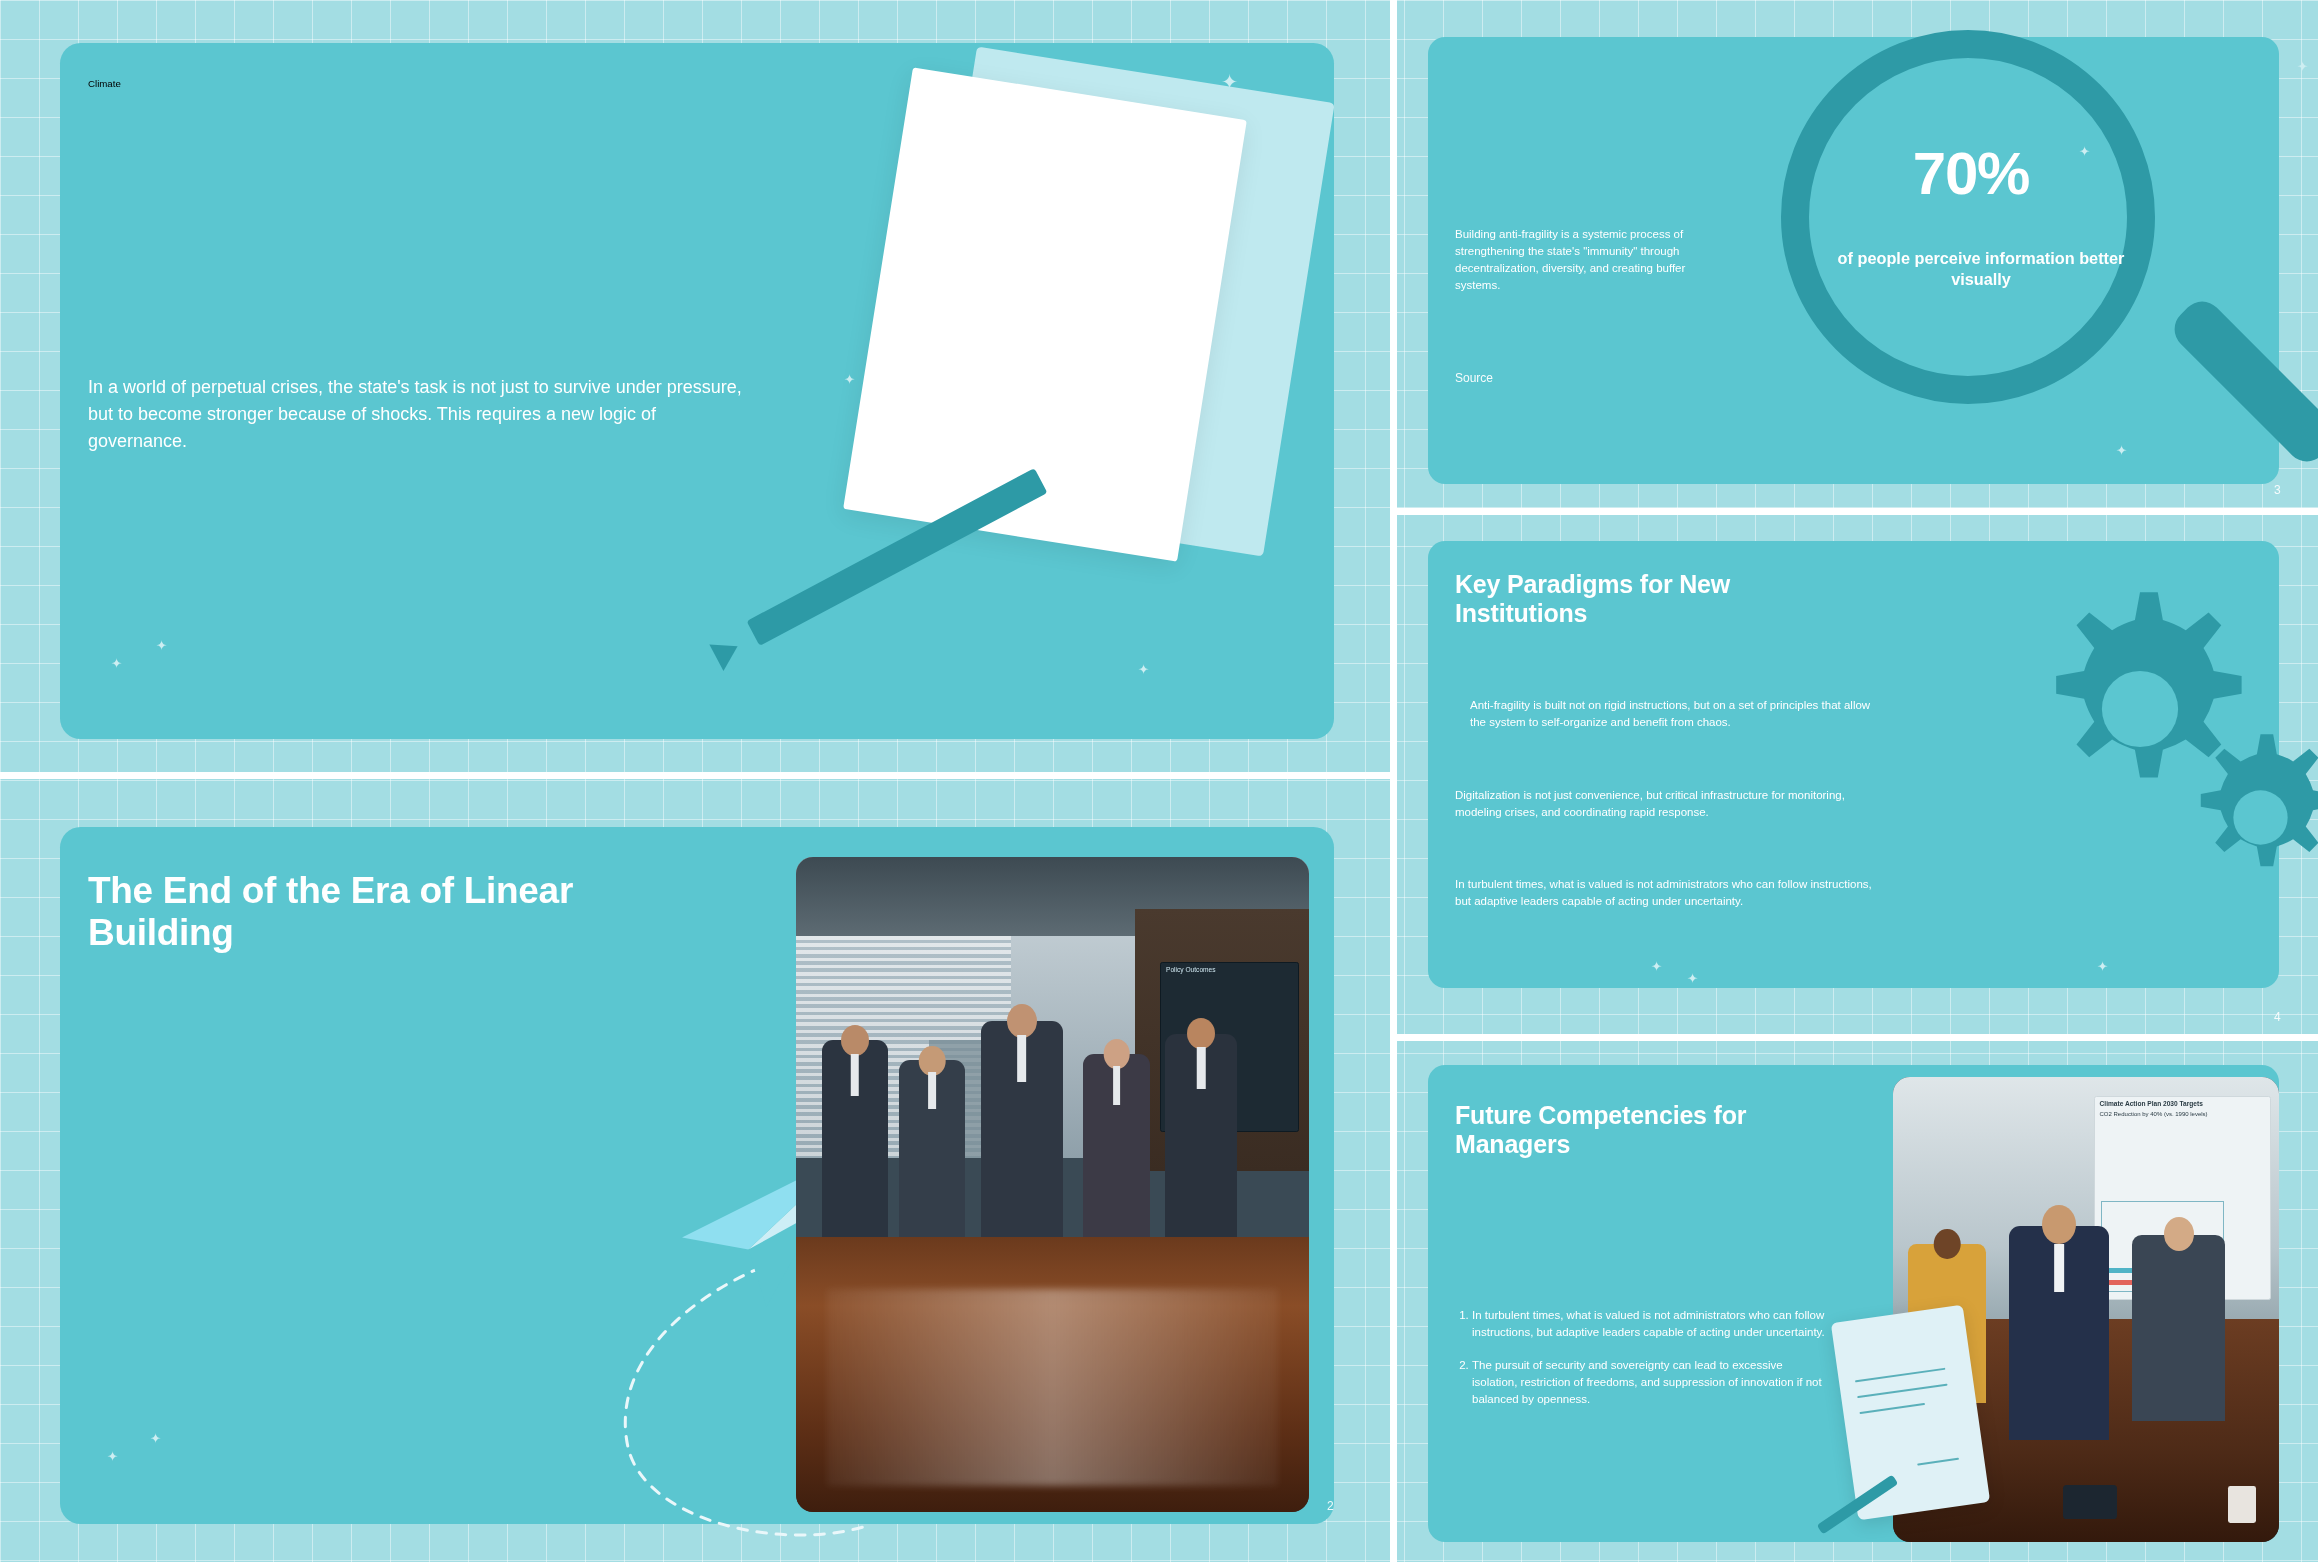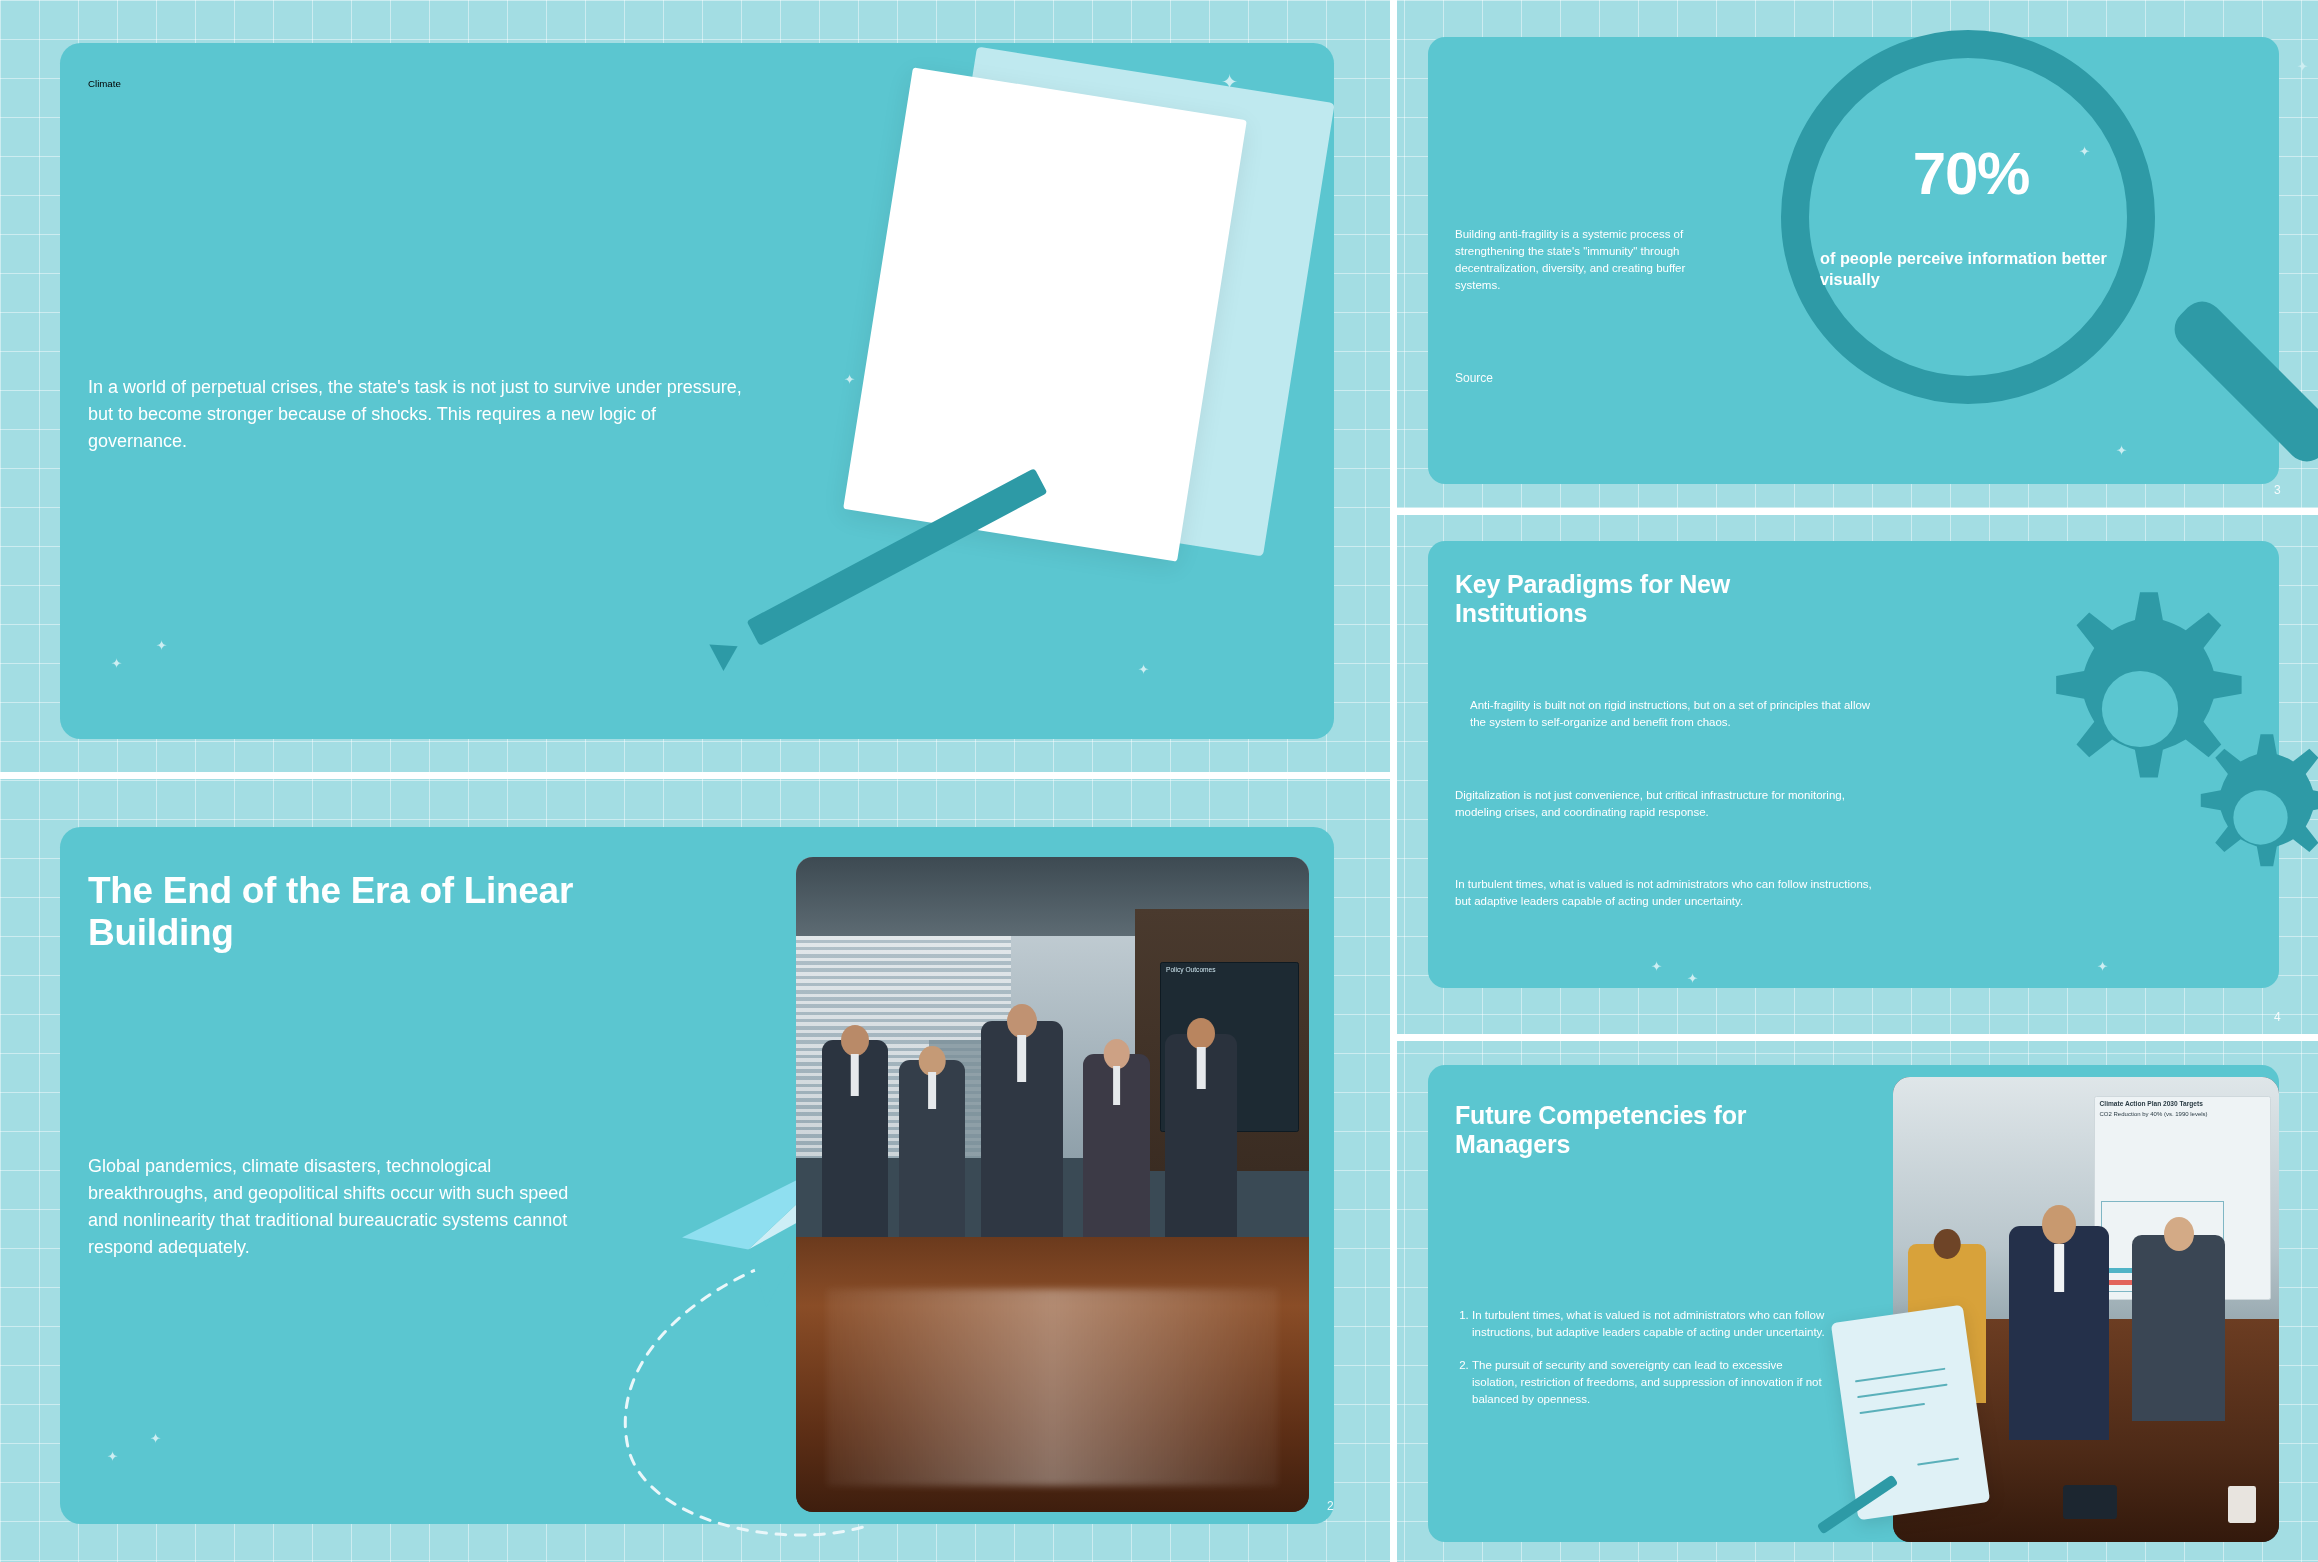--- a/index.html
+++ b/index.html
@@ -137,21 +137,23 @@
     color: #ffffff;
     font-size: 60px;
     font-weight: bold;
     letter-spacing: -1.2px;
     text-align: center;
   }
   .stat-sub {
     color: #ffffff;
     font-size: 16.3px;
     font-weight: bold;
+    text-align: center;
     line-height: 1.3;
+    margin-left: 10px;
   }
 
   
   .gear {
     position: absolute;
     color: #2e9aa6;
   }
 
   
   .photo {
@@ -275,21 +277,20 @@
     <div class="pen-tip" style="left:712px; top:640px; transform: rotate(62deg);"></div>
 
     <div style="position:absolute; left:88px; top:78px;">Climate</div>
     <p class="body" style="position:absolute; left:88px; top:374px; width:658px;">In a world of perpetual crises, the state's task is not just to survive under pressure, but to become stronger because of shocks. This requires a new logic of governance.</p>
   </div>
 
   <div class="slide" style="left:0; top:779px; width:1390px; height:783px;">
     <div class="card" style="left:60px; top:48px; width:1274px; height:697px;"></div>
 
     <h2 class="title-md" style="position:absolute; left:88px; top:91px; width:640px;">The End of the Era of Linear Building</h2>
-    <p class="body" style="position:absolute; left:88px; top:374px; width:501px;">Global pandemics, climate disasters, technological breakthroughs, and geopolitical shifts occur with such speed and nonlinearity that traditional bureaucratic systems cannot respond adequately.</p>
 
     <span class="sparkle small" style="left:107px; top:671px;">✦</span>
     <span class="sparkle small" style="left:150px; top:653px;">✦</span>
 
     <svg style="position:absolute; left:580px; top:386px; width:374px; height:386px;" viewBox="0 0 620 640">
       <path d="M300 170 C160 230, 50 340, 80 470 C110 590, 330 640, 470 600" fill="none" stroke="#eaf7fa" stroke-width="5" stroke-dasharray="16 16" stroke-linecap="round"></path>
     </svg>
     <svg class="plane" style="left:676px; top:1111px; width:0; height:0;"></svg>
     <svg class="plane" style="left:676px; top:368px; width:181px; height:169px;" viewBox="0 0 300 280">
       <polygon points="290,10 10,150 120,170" fill="#8fdff0"></polygon>

